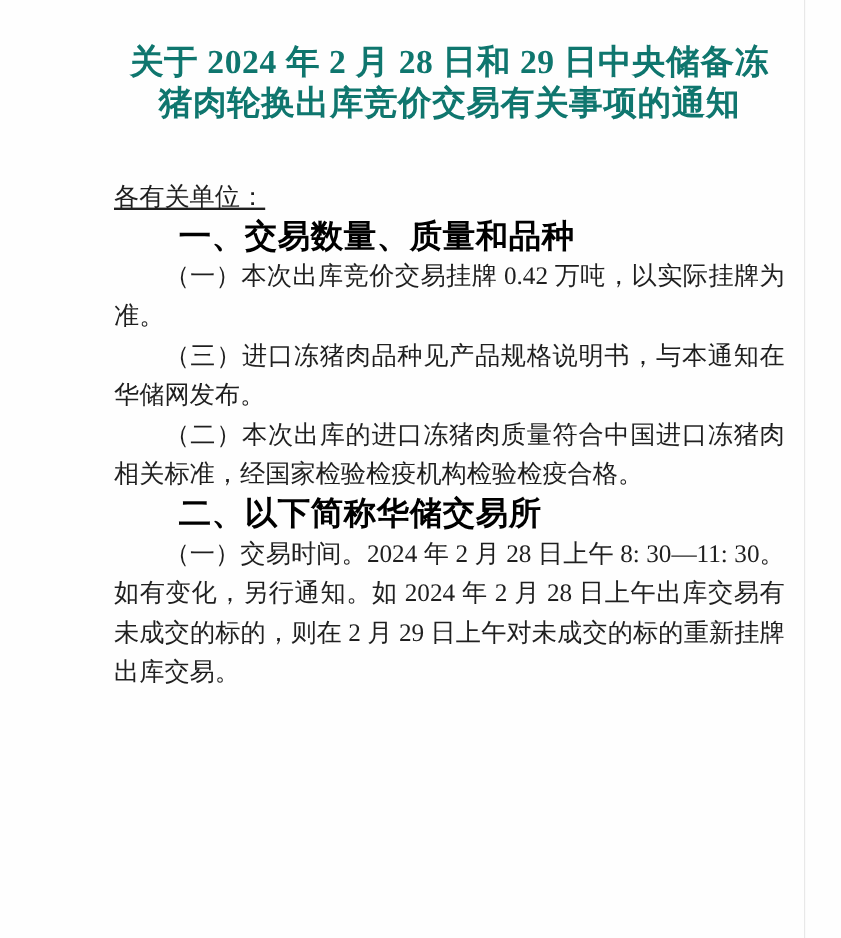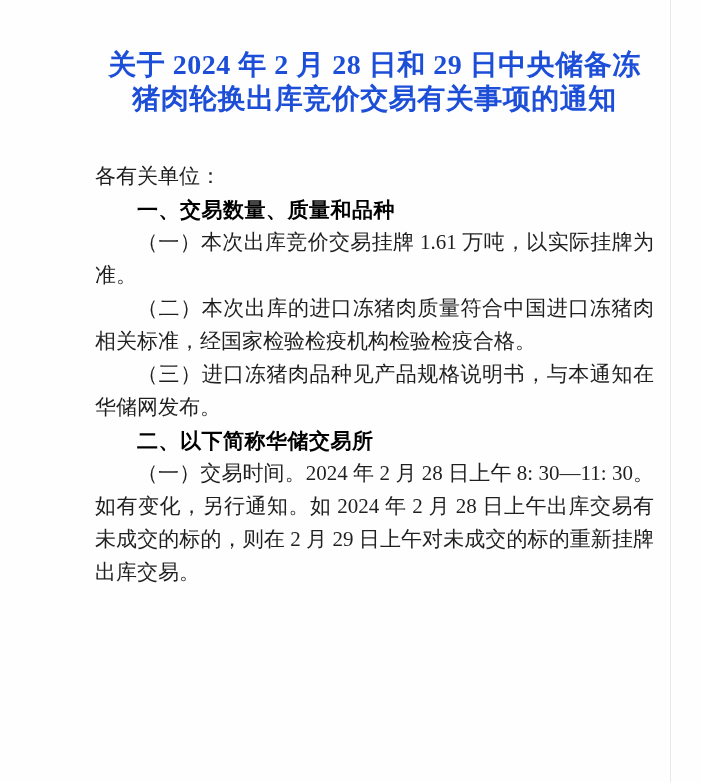--- a/index.html
+++ b/index.html
@@ -29,77 +29,78 @@
     top: 0;
     right: 30px;
     width: 1px;
     height: 100%;
     background: #e8e8e8;
   }
 
   .doc-title {
     font-family: "Liberation Serif", "DejaVu Serif", serif;
     font-weight: bold;
-    color: #1d4ed8;
+    color: #0f766e;
     font-size: 28px;
     line-height: 34px;
     text-align: center;
     letter-spacing: 0.5px;
     max-width: 545px;
-    margin: 12px auto 44px auto;
+    margin: 0 auto 44px auto;
   }
 
   .body-text {
     font-size: 21px;
     line-height: 33px;
     text-align: justify;
     color: #1f1f1f;
   }
 
   .body-text p {
     margin: 0;
   }
 
   .salutation {
     text-indent: 0;
+    text-decoration: underline;
   }
 
   .para-indent {
     text-indent: 2em;
   }
 
   .section-heading {
     font-family: "Liberation Sans", "DejaVu Sans", sans-serif;
     font-weight: bold;
     color: #000000;
-    font-size: 21px;
+    font-size: 27px;
     line-height: 33px;
     text-indent: 2em;
     letter-spacing: 0.5px;
   }
 </style>
 </head>
 <body>
 
 <div class="page">
 
   <h1 class="doc-title">关于 2024 年 2 月 28 日和 29 日中央储备冻猪肉轮换出库竞价交易有关事项的通知</h1>
 
   <div class="body-text">
 
     <p class="salutation">各有关单位：</p>
 
 
     <p class="section-heading">一、交易数量、质量和品种</p>
 
-    <p class="para-indent">（一）本次出库竞价交易挂牌 1.61 万吨，以实际挂牌为准。</p>
+    <p class="para-indent">（一）本次出库竞价交易挂牌 0.42 万吨，以实际挂牌为准。</p>
+
+    <p class="para-indent">（三）进口冻猪肉品种见产品规格说明书，与本通知在华储网发布。</p>
 
     <p class="para-indent">（二）本次出库的进口冻猪肉质量符合中国进口冻猪肉相关标准，经国家检验检疫机构检验检疫合格。</p>
-
-    <p class="para-indent">（三）进口冻猪肉品种见产品规格说明书，与本通知在华储网发布。</p>
 
     <p class="section-heading">二、以下简称华储交易所</p>
 
     <p class="para-indent">（一）交易时间。2024 年 2 月 28 日上午 8: 30—11: 30。如有变化，另行通知。如 2024 年 2 月 28 日上午出库交易有未成交的标的，则在 2 月 29 日上午对未成交的标的重新挂牌出库交易。</p>
 
   </div>
 
   <div class="scan-line"></div>
 
 </div>

